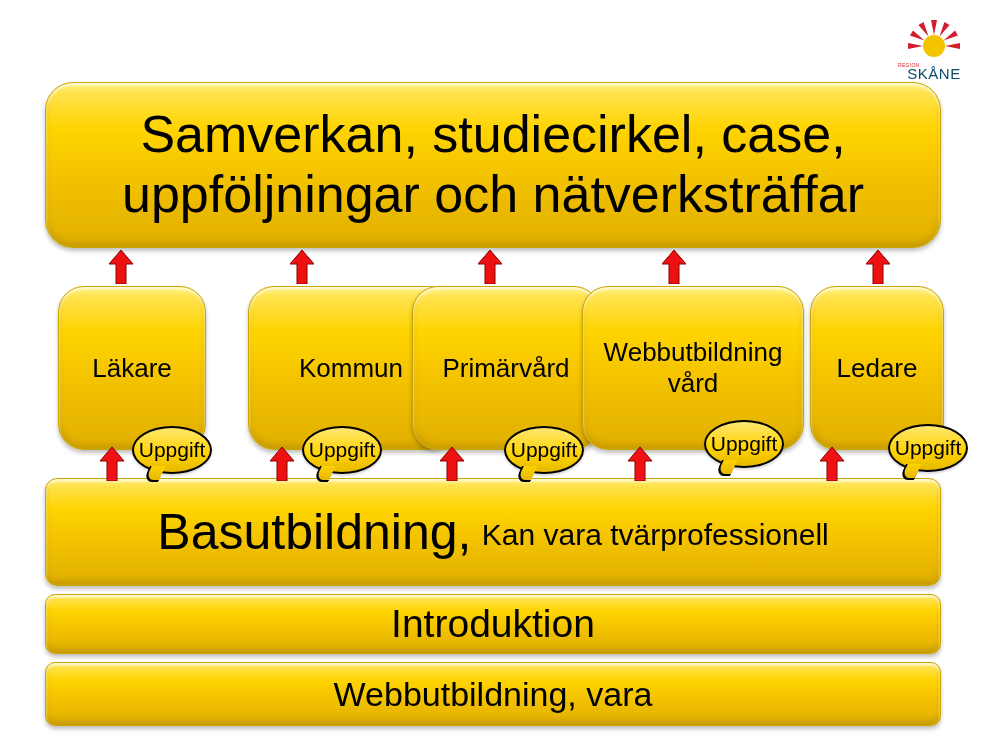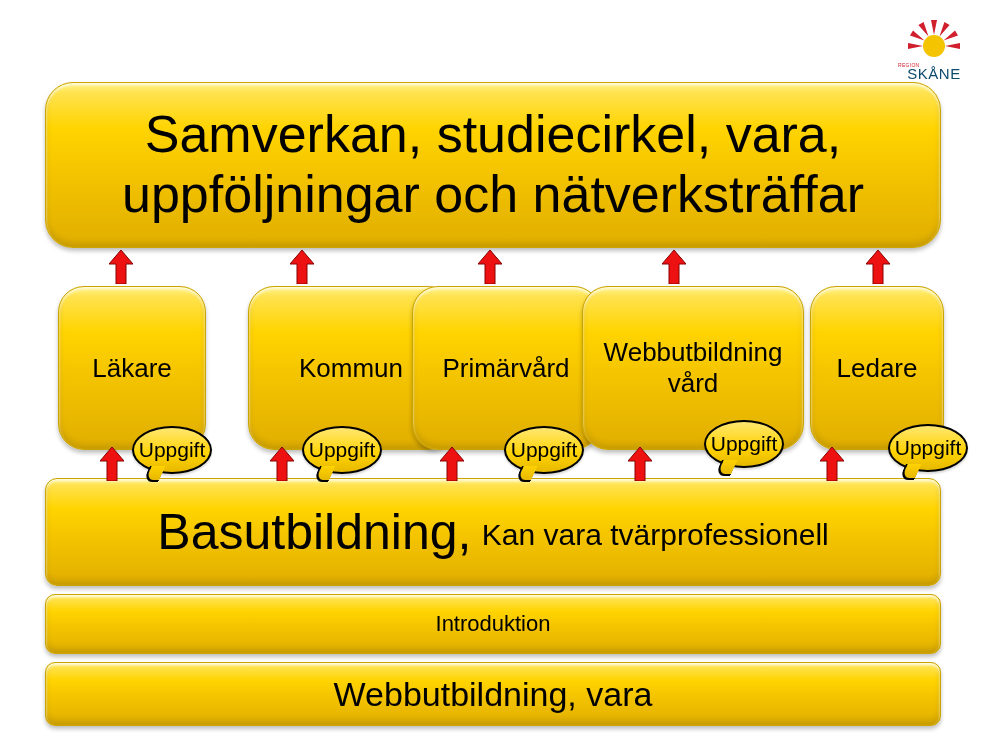--- a/index.html
+++ b/index.html
@@ -48,21 +48,21 @@
   .role-row-y    { top: 286px; height: 164px; font-size: 26px; border-radius: 26px; }
   .role-1 { left:  45px; width: 148px; margin-left: 13px; }
   .role-2 { left: 200px; width: 206px; margin-left: 48px; }
   .role-3 { left: 412px; width: 188px; }
   .role-4 { left: 582px; width: 222px; }
   .role-5 { left: 810px; width: 134px; }
 
   .base-box      { left: 45px;  top: 478px; width: 896px; height: 108px; border-radius: 12px; }
   .base-box .big { font-size: 50px; }
   .base-box .sm  { font-size: 30px; margin-left: 6px; position: relative; top: -4px;}
-  .intro-box     { left: 45px;  top: 594px; width: 896px; height:  60px; font-size: 22px; border-radius: 10px; }
+  .intro-box     { left: 45px;  top: 594px; width: 896px; height:  60px; font-size: 39px; border-radius: 10px; }
   .webb-box      { left: 45px;  top: 662px; width: 896px; height:  64px; font-size: 34px; border-radius: 10px; }
 
   
   .arrow {
     position: absolute;
     width: 24px;
     height: 34px;
     pointer-events: none;
   }
   .arrow svg { width: 100%; height: 100%; display:block; }
@@ -156,21 +156,21 @@
           <path d="M 0 -11 L 3 -26 L -3 -26 Z" transform="rotate(-60)"></path>
           <path d="M 0 -11 L 3 -26 L -3 -26 Z" transform="rotate(-90)"></path>
         </g>
       </g>
     </svg>
     <span class="mini">REGION</span>
     <span class="caption">SKÅNE</span>
   </div>
 
   <div class="box top-box">
-    <span>Samverkan, studiecirkel, vara, uppföljningar och nätverksträffar</span>
+    <span>Samverkan, studiecirkel, case, uppföljningar och nätverksträffar</span>
   </div>
 
   <div class="arrow aTop1">
       <svg viewBox="0 0 24 34">
         <polygon points="12,0 24,14 17,14 17,34 7,34 7,14 0,14" fill="#e11" stroke="#800" stroke-width="1"></polygon>
       </svg>
     </div>
   <div class="arrow aTop2">
       <svg viewBox="0 0 24 34">
         <polygon points="12,0 24,14 17,14 17,34 7,34 7,14 0,14" fill="#e11" stroke="#800" stroke-width="1"></polygon>

